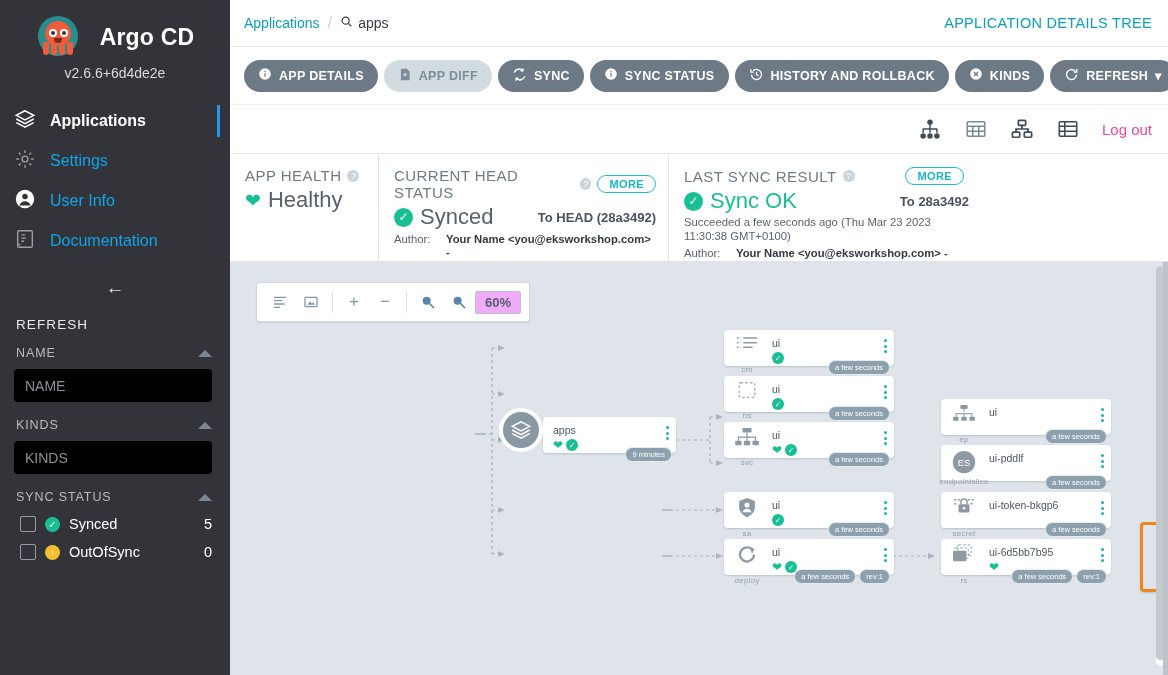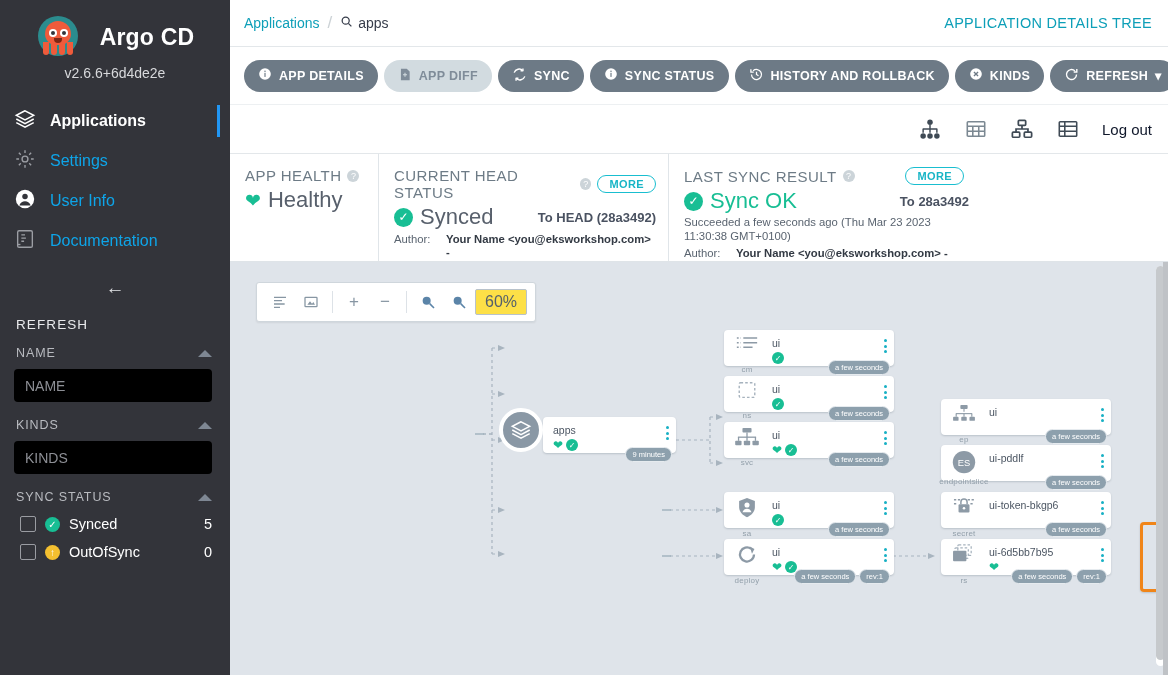--- a/index.html
+++ b/index.html
@@ -112,21 +112,21 @@
     height: 32px; padding: 0 14px; border-radius: 16px;
     background: #6d7a86; color: #fff; font-size: 12.5px; font-weight: bold;
     letter-spacing: .3px; cursor: pointer; white-space: nowrap;
   }
   .btn.disabled { background: #d2dbe0; color: #7f8c99; cursor: default; }
   .btn svg { flex: 0 0 auto; }
 
   .viewbar { height: 49px; display: flex; align-items: center; justify-content: flex-end;
     gap: 22px; padding: 0 16px; border-bottom: 1px solid #e3e7ea; }
   .viewbar .vicon { cursor: pointer; display: flex; align-items: center; }
-  .logout { color: #0f172a; font-size: 15px; cursor: pointer; }
+  .logout { color: #ec4899; font-size: 15px; cursor: pointer; }
 
   
   .status-strip { display: flex; height: 108px; border-bottom: 1px solid #dfe4e8; }
   .scard { padding: 13px 12px 0 15px; position: relative; }
   .scard + .scard { border-left: 1px solid #e0e5e9; }
   .scard.c1 { width: 148px; }
   .scard.c2 { width: 290px; }
   .scard.c3 { flex: 1; }
   .scard-hdr { display: flex; align-items: center; gap: 6px; }
   .scard-title { color: #6d7b86; font-size: 15px; letter-spacing: .45px; }
@@ -156,22 +156,22 @@
   .tree-wrap { position: relative; height: 415px; background: #dfe4ea; overflow: hidden; }
   .zoomtools {
     position: absolute; left: 26px; top: 20px; height: 40px;
     background: #fff; border: 1px solid #cfd6dc; border-radius: 3px;
     display: flex; align-items: center; padding: 0 8px; gap: 1px; z-index: 5;
     box-shadow: 0 1px 2px rgba(0,0,0,.07);
   }
   .zbtn { width: 30px; height: 30px; display: flex; align-items: center; justify-content: center;
     color: #8796a3; cursor: pointer; font-size: 17px; }
   .zsep { width: 1px; height: 22px; background: #dde2e7; margin: 0 5px; }
-  .zlevel { border: 1px solid #b8c2cb; background: #fde047; color: #55606b;
-    font-size: 16px; padding: 3px 9px; border-radius: 2px; cursor: pointer; }
+  .zlevel { border: 1px solid #b8c2cb; background: #f0abfc; color: #55606b;
+    font-size: 13px; padding: 3px 9px; border-radius: 2px; cursor: pointer; font-weight: bold; }
 
   .canvas { position: absolute; inset: 0; }
   .canvas svg.links { position: absolute; left: 0; top: 0; width: 100%; height: 100%; pointer-events: none; }
 
   .node {
     position: absolute; background: #fff; border-radius: 4px;
     box-shadow: 0 1px 2px rgba(40,55,70,.2);
     display: flex; align-items: flex-start; cursor: pointer;
   }
   .node .nicon {

